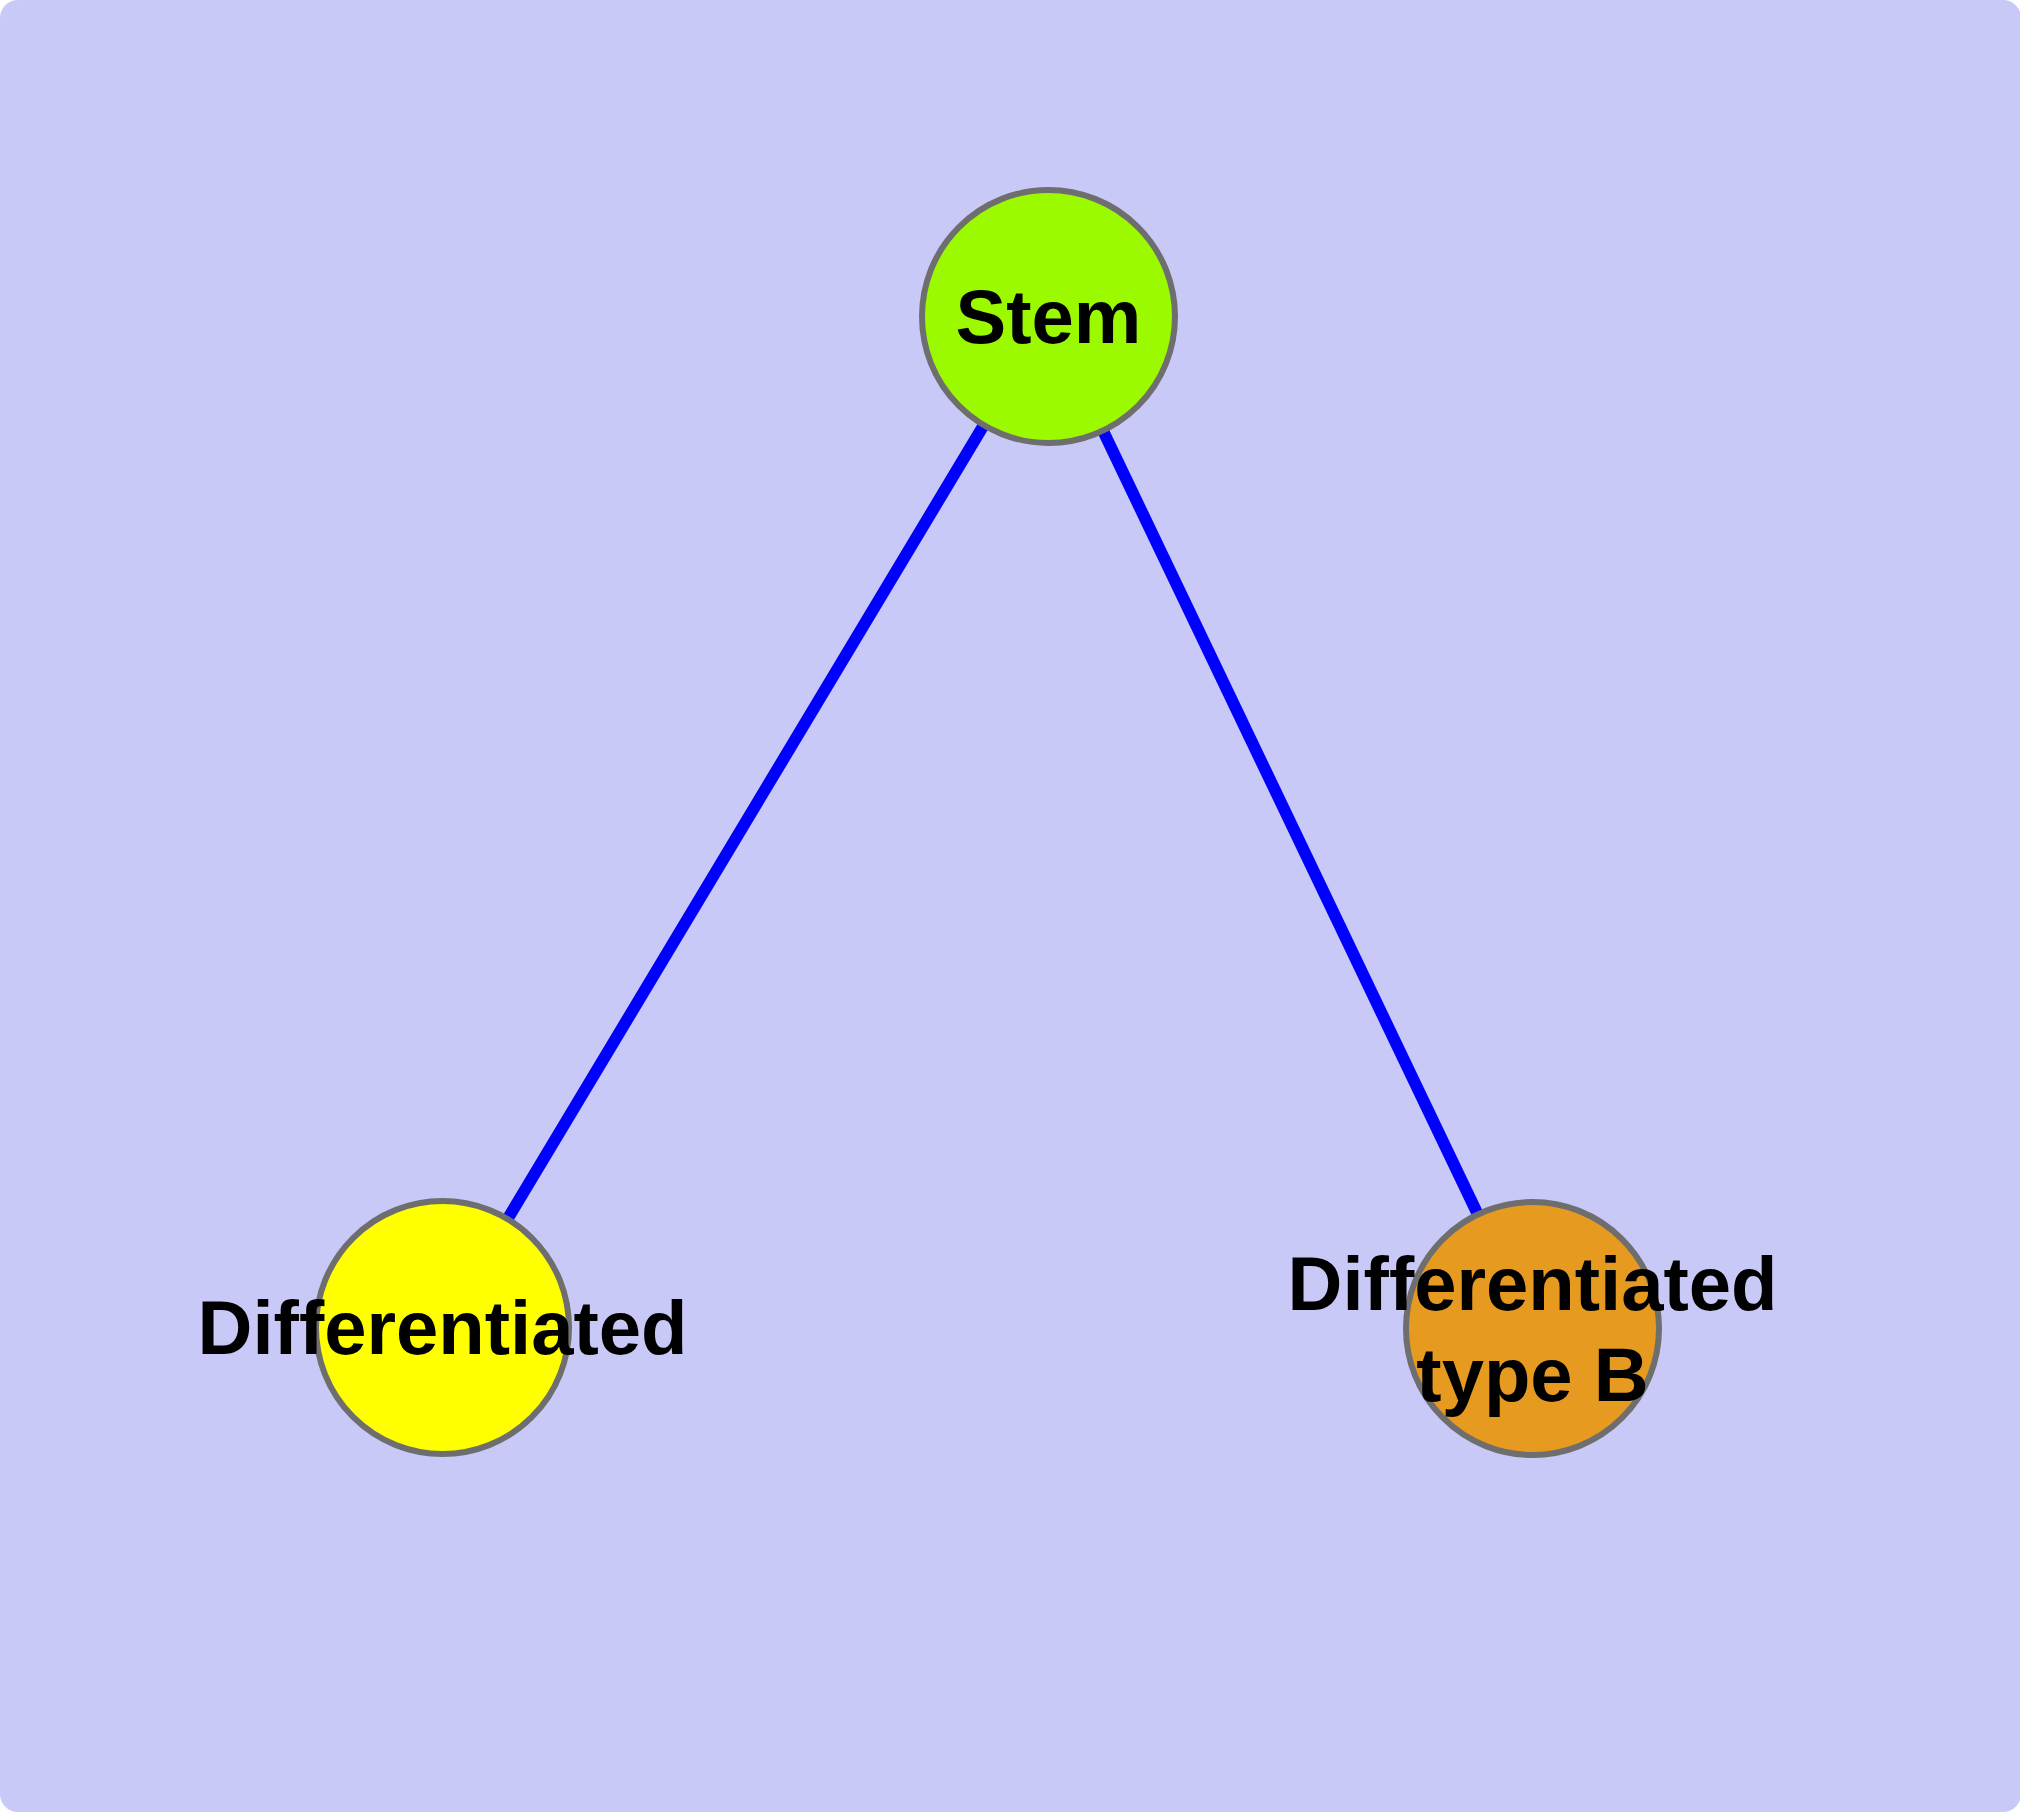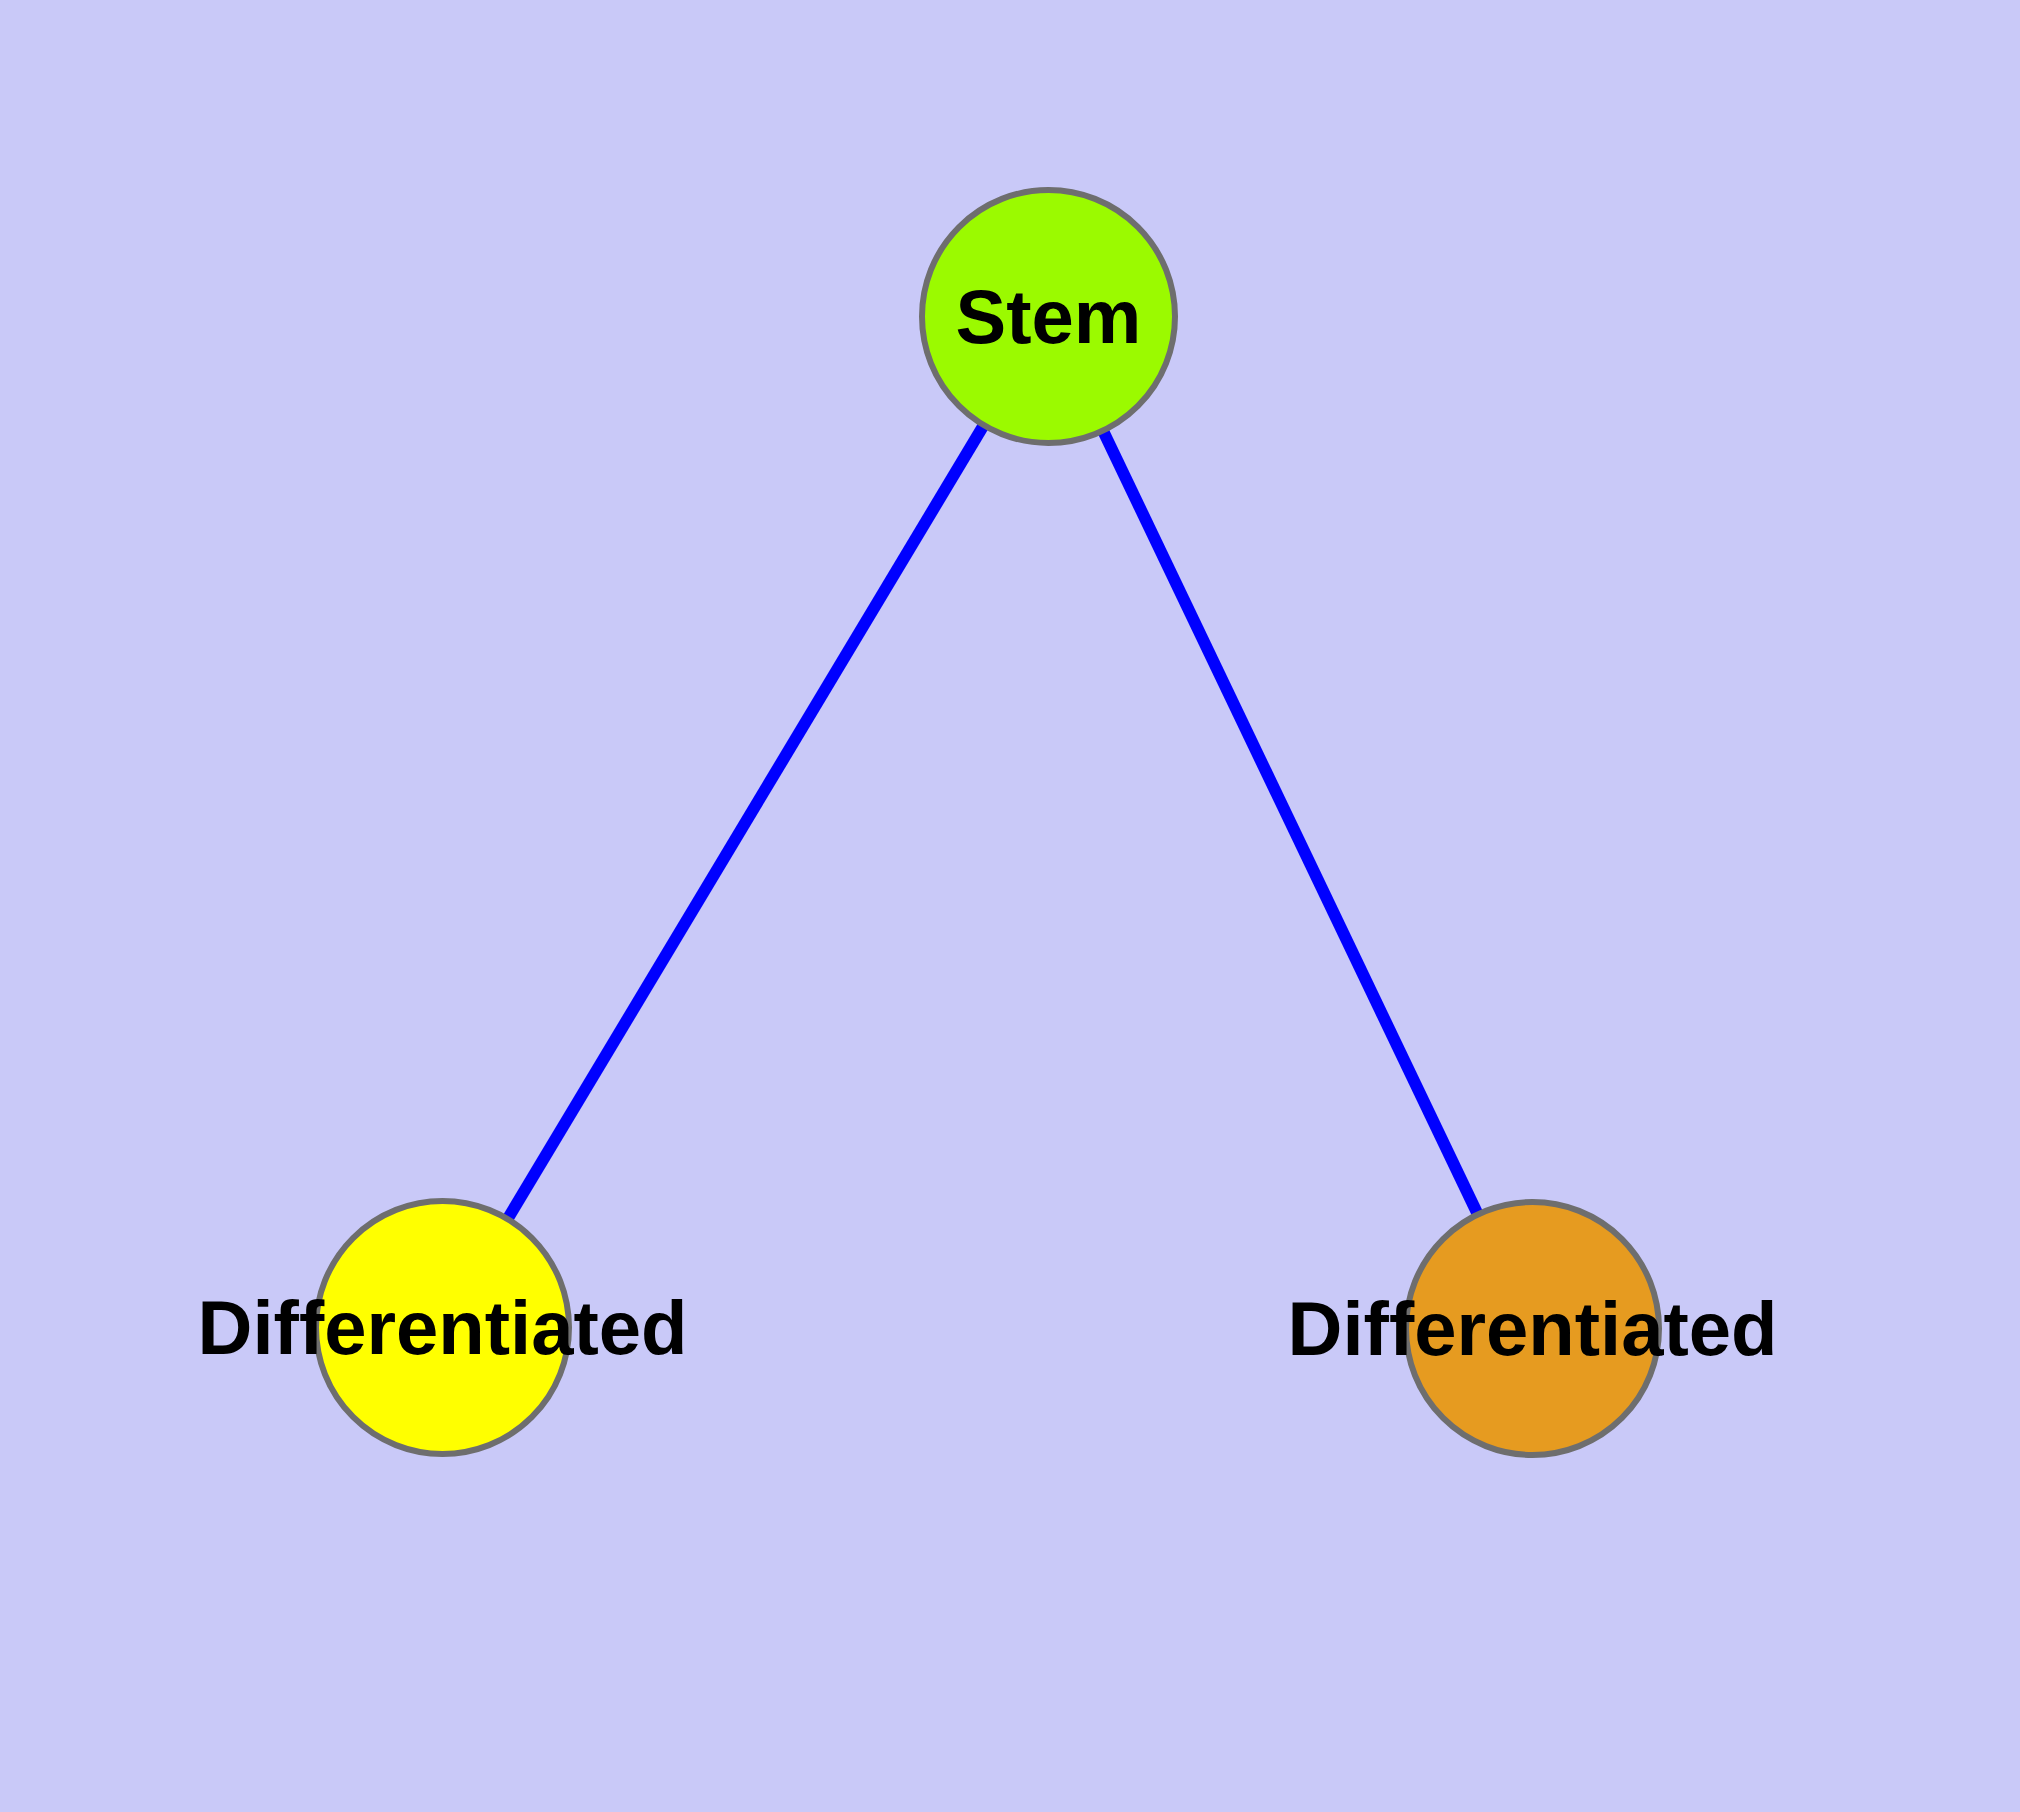--- a/index.html
+++ b/index.html
@@ -5,20 +5,21 @@
   html, body {
     margin: 0;
     padding: 0;
   }
   .canvas {
     position: relative;
     width: 2021px;
     height: 1812px;
     overflow: hidden;
     font-family: "Liberation Sans", sans-serif;
+    border-radius: 18px;
   }
   .edges {
     position: absolute;
     left: 0;
     top: 0;
     width: 2021px;
     height: 1812px;
   }
   .edges line {
     stroke-width: 14px;
@@ -61,16 +62,17 @@
   <div class="node" id="node-stem" style="background-color: rgb(155, 250, 0); border-color: rgb(110, 110, 110); color: rgb(0, 0, 0);">
     <span class="label">Stem</span>
   </div>
 
   <div class="node" id="node-diff-a" style="background-color: rgb(255, 255, 0); border-color: rgb(110, 110, 110); color: rgb(0, 0, 0);">
     <span class="label">Differentiated</span>
   </div>
 
   <div class="node" id="node-diff-b" style="background-color: rgb(230, 155, 32); border-color: rgb(110, 110, 110); color: rgb(0, 0, 0);">
     <span class="label">Differentiated</span>
+    <span class="label">type B</span>
   </div>
 
 </div>
 
 
 </body></html>

